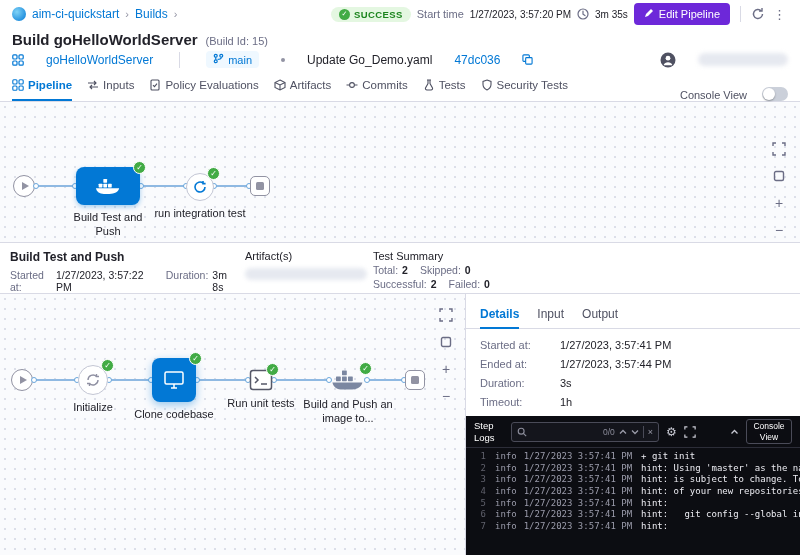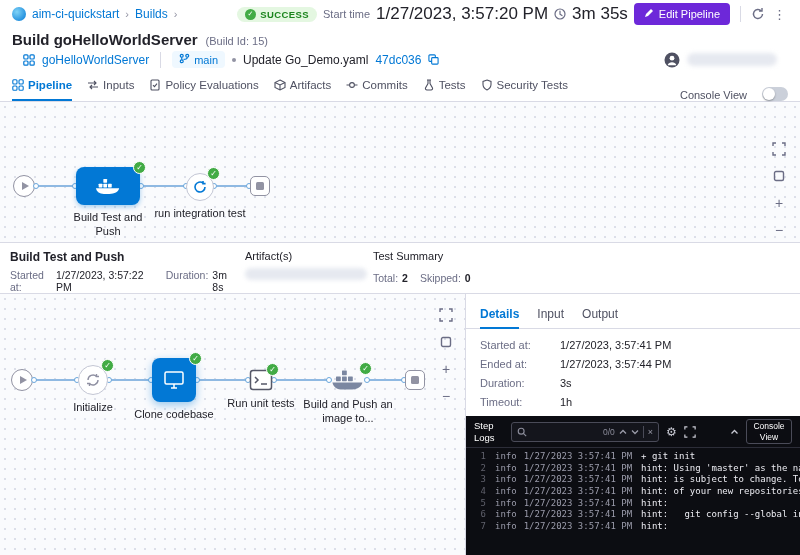--- a/index.html
+++ b/index.html
@@ -1,38 +1,38 @@
 <!DOCTYPE html>
 <html><head>
 <meta charset="utf-8">
 <style>
   *{margin:0;padding:0;box-sizing:border-box}
   html,body{width:800px;height:555px;overflow:hidden}
   body{font-family:"Liberation Sans","DejaVu Sans",sans-serif;font-size:12px;color:#22222a;background:#fff;position:relative}
   .spacer{flex:1}
   .muted{color:#6b6d85;font-size:11px}
-  .dark{color:#22222a;font-size:17px}
+  .dark{color:#22222a;font-size:10px}
   .vdiv{width:1px;height:16px;background:#d9dae5;margin:0 4px}
 
   
   .topbar{height:28px;display:flex;align-items:center;gap:6px;padding:0 12px}
   .proj-avatar{width:14px;height:14px;border-radius:50%;background:radial-gradient(circle at 35% 35%,#7fd3f7,#0278d5);display:inline-block}
   .crumb{color:#0278d5;font-size:12px;cursor:pointer}
   .crumb-sep{color:#9293a3;font-size:11px}
   .badge-success{display:flex;align-items:center;gap:4px;background:#e4f7e1;color:#1b841d;font-weight:bold;font-size:9.5px;padding:2px 8px;border-radius:9px;letter-spacing:.4px}
   .badge-check{width:11px;height:11px;border-radius:50%;background:#42ab45;color:#fff;font-size:7px;display:flex;align-items:center;justify-content:center}
   .btn-primary{background:#6d28d9;color:#fff;border:none;border-radius:4px;height:22px;padding:0 10px;font-size:11px;display:flex;align-items:center;gap:5px;cursor:pointer;font-family:inherit}
   .kebab{color:#6b6d85;font-size:13px;padding:0 2px;cursor:pointer}
   .iconbtn{display:flex;align-items:center;cursor:pointer}
 
   
   .title-row{display:flex;align-items:baseline;gap:8px;padding:3px 12px 1px}
   .title-row h1{font-size:15px;font-weight:bold;color:#22222a}
   .buildid{font-size:11px;color:#6b6d85}
-  .meta-row{display:flex;align-items:center;gap:7px;padding:2px 23px 4px}
+  .meta-row{display:flex;align-items:center;gap:22px;padding:2px 12px 4px}
   .repo-link,.sha-link{color:#0278d5;font-size:12px;cursor:pointer}
   .branch-chip{display:flex;align-items:center;gap:4px;background:#eff8ff;border-radius:4px;padding:2px 7px;color:#0278d5;font-size:11px;cursor:pointer}
   .commit-dot{width:4px;height:4px;border-radius:50%;background:#9293a3}
   .commit-msg{font-size:12px;color:#22222a}
   .blur-box{background:#e6e9f0;border-radius:7px;filter:blur(2px)}
   .name-blur{width:90px;height:13px}
 
   
   .tabbar{height:30px;display:flex;align-items:flex-end;gap:15px;padding:0 12px;border-bottom:1px solid #d9dae5}
   .tab{display:flex;align-items:center;gap:4px;height:30px;border-bottom:2px solid transparent;font-size:11.5px;color:#4f5162;cursor:pointer;white-space:nowrap}
@@ -68,21 +68,21 @@
   
   .summary{height:52px;border-top:1px solid #d9dae5;border-bottom:1px solid #d9dae5;display:flex;padding:7px 10px;background:#fff}
   .sum-col1{width:235px}
   .sum-col2{width:128px}
   .sum-stage{font-size:12px;font-weight:bold;margin-bottom:5px}
   .sum-line{display:flex;gap:4px;align-items:baseline}
   .sum-line .grp{display:flex;gap:4px;margin-right:14px}
   .sum-label{font-size:10.5px;color:#6b6d85}
   .sum-val{font-size:10.5px;color:#22222a}
   .artifact-blur{width:122px;height:12px;margin-top:6px}
-  .ts-line{display:flex;gap:4px;margin-top:10px}
+  .ts-line{display:flex;gap:4px;margin-top:2px}
   .ts-num{font-weight:bold}
 
   
   .right-panel{flex:1;border-left:1px solid #d9dae5;background:#fff;display:flex;flex-direction:column;overflow:hidden}
   .step-header{display:flex;align-items:center;padding:9px 14px 0;gap:7px}
   .step-title{font-size:12.5px;font-weight:bold;flex:1}
   .ptabs{display:flex;gap:18px;padding:0 14px;border-bottom:1px solid #d9dae5;margin-top:7px}
   .ptab{padding:6px 0;font-size:12px;color:#4f5162;border-bottom:2px solid transparent;margin-bottom:-1px;cursor:pointer}
   .ptab.active{color:#0278d5;border-bottom-color:#0278d5;font-weight:bold}
   .fields{padding:10px 14px 8px;display:flex;flex-direction:column;gap:7px}

